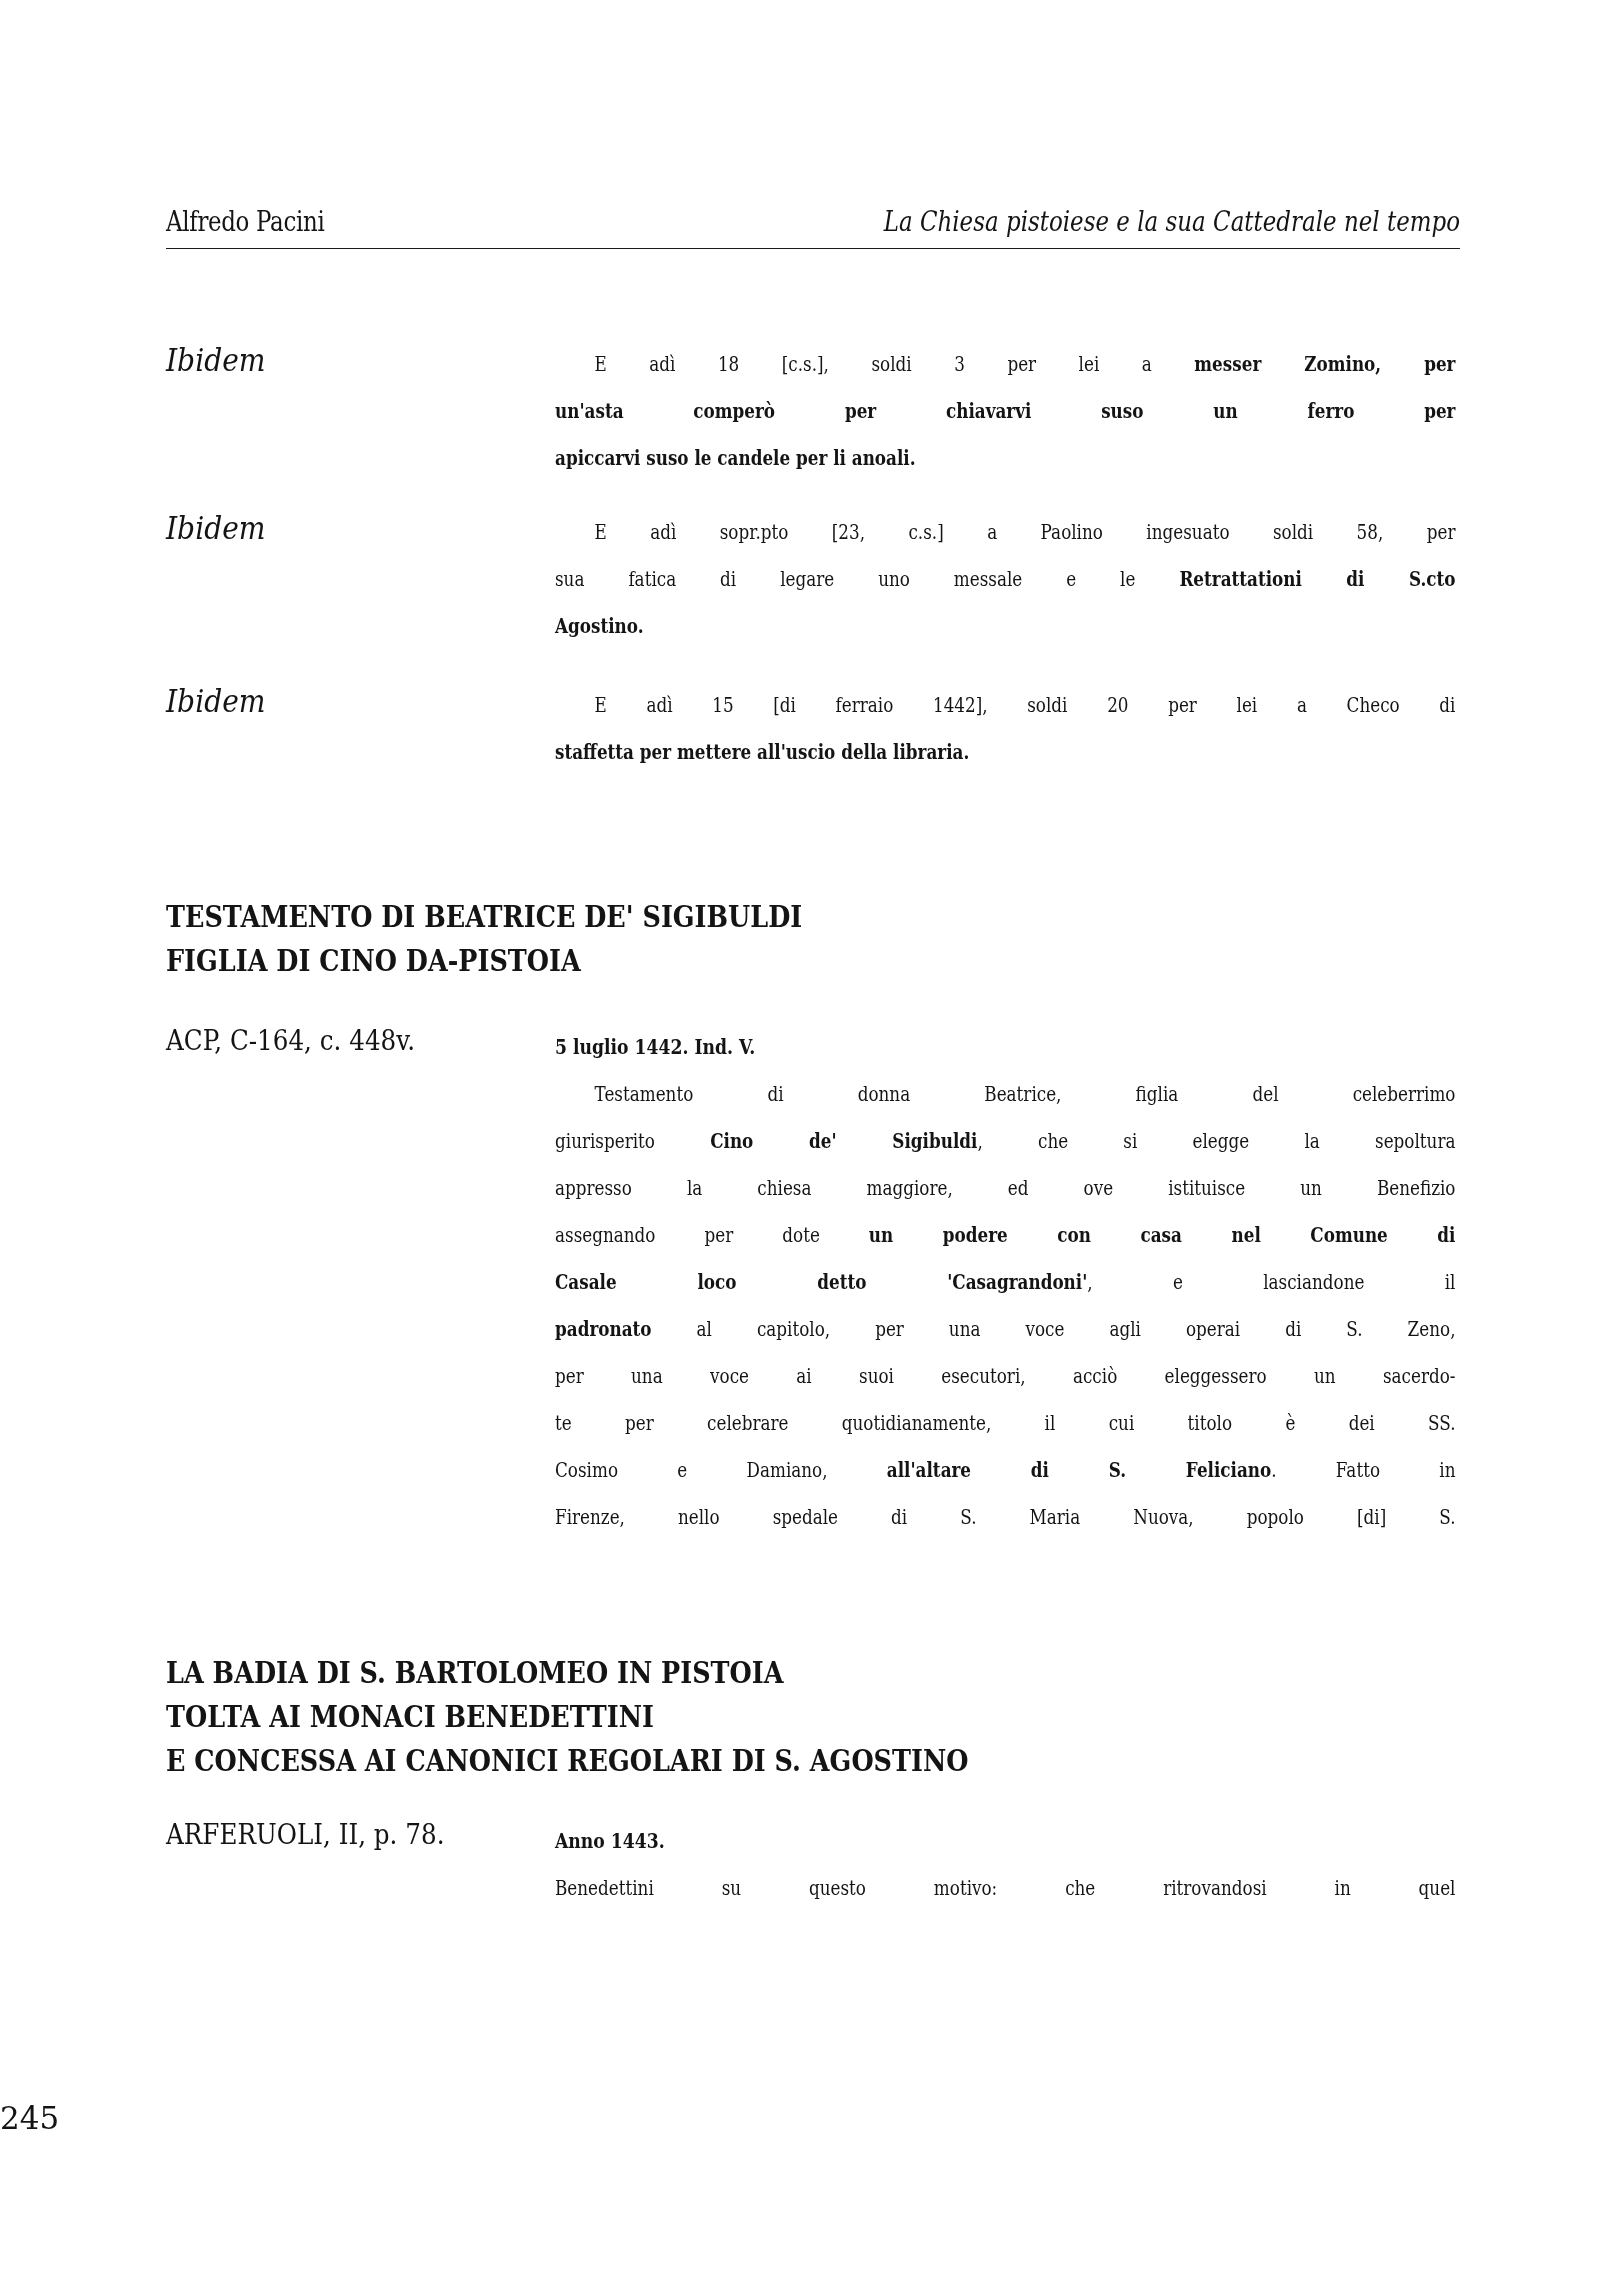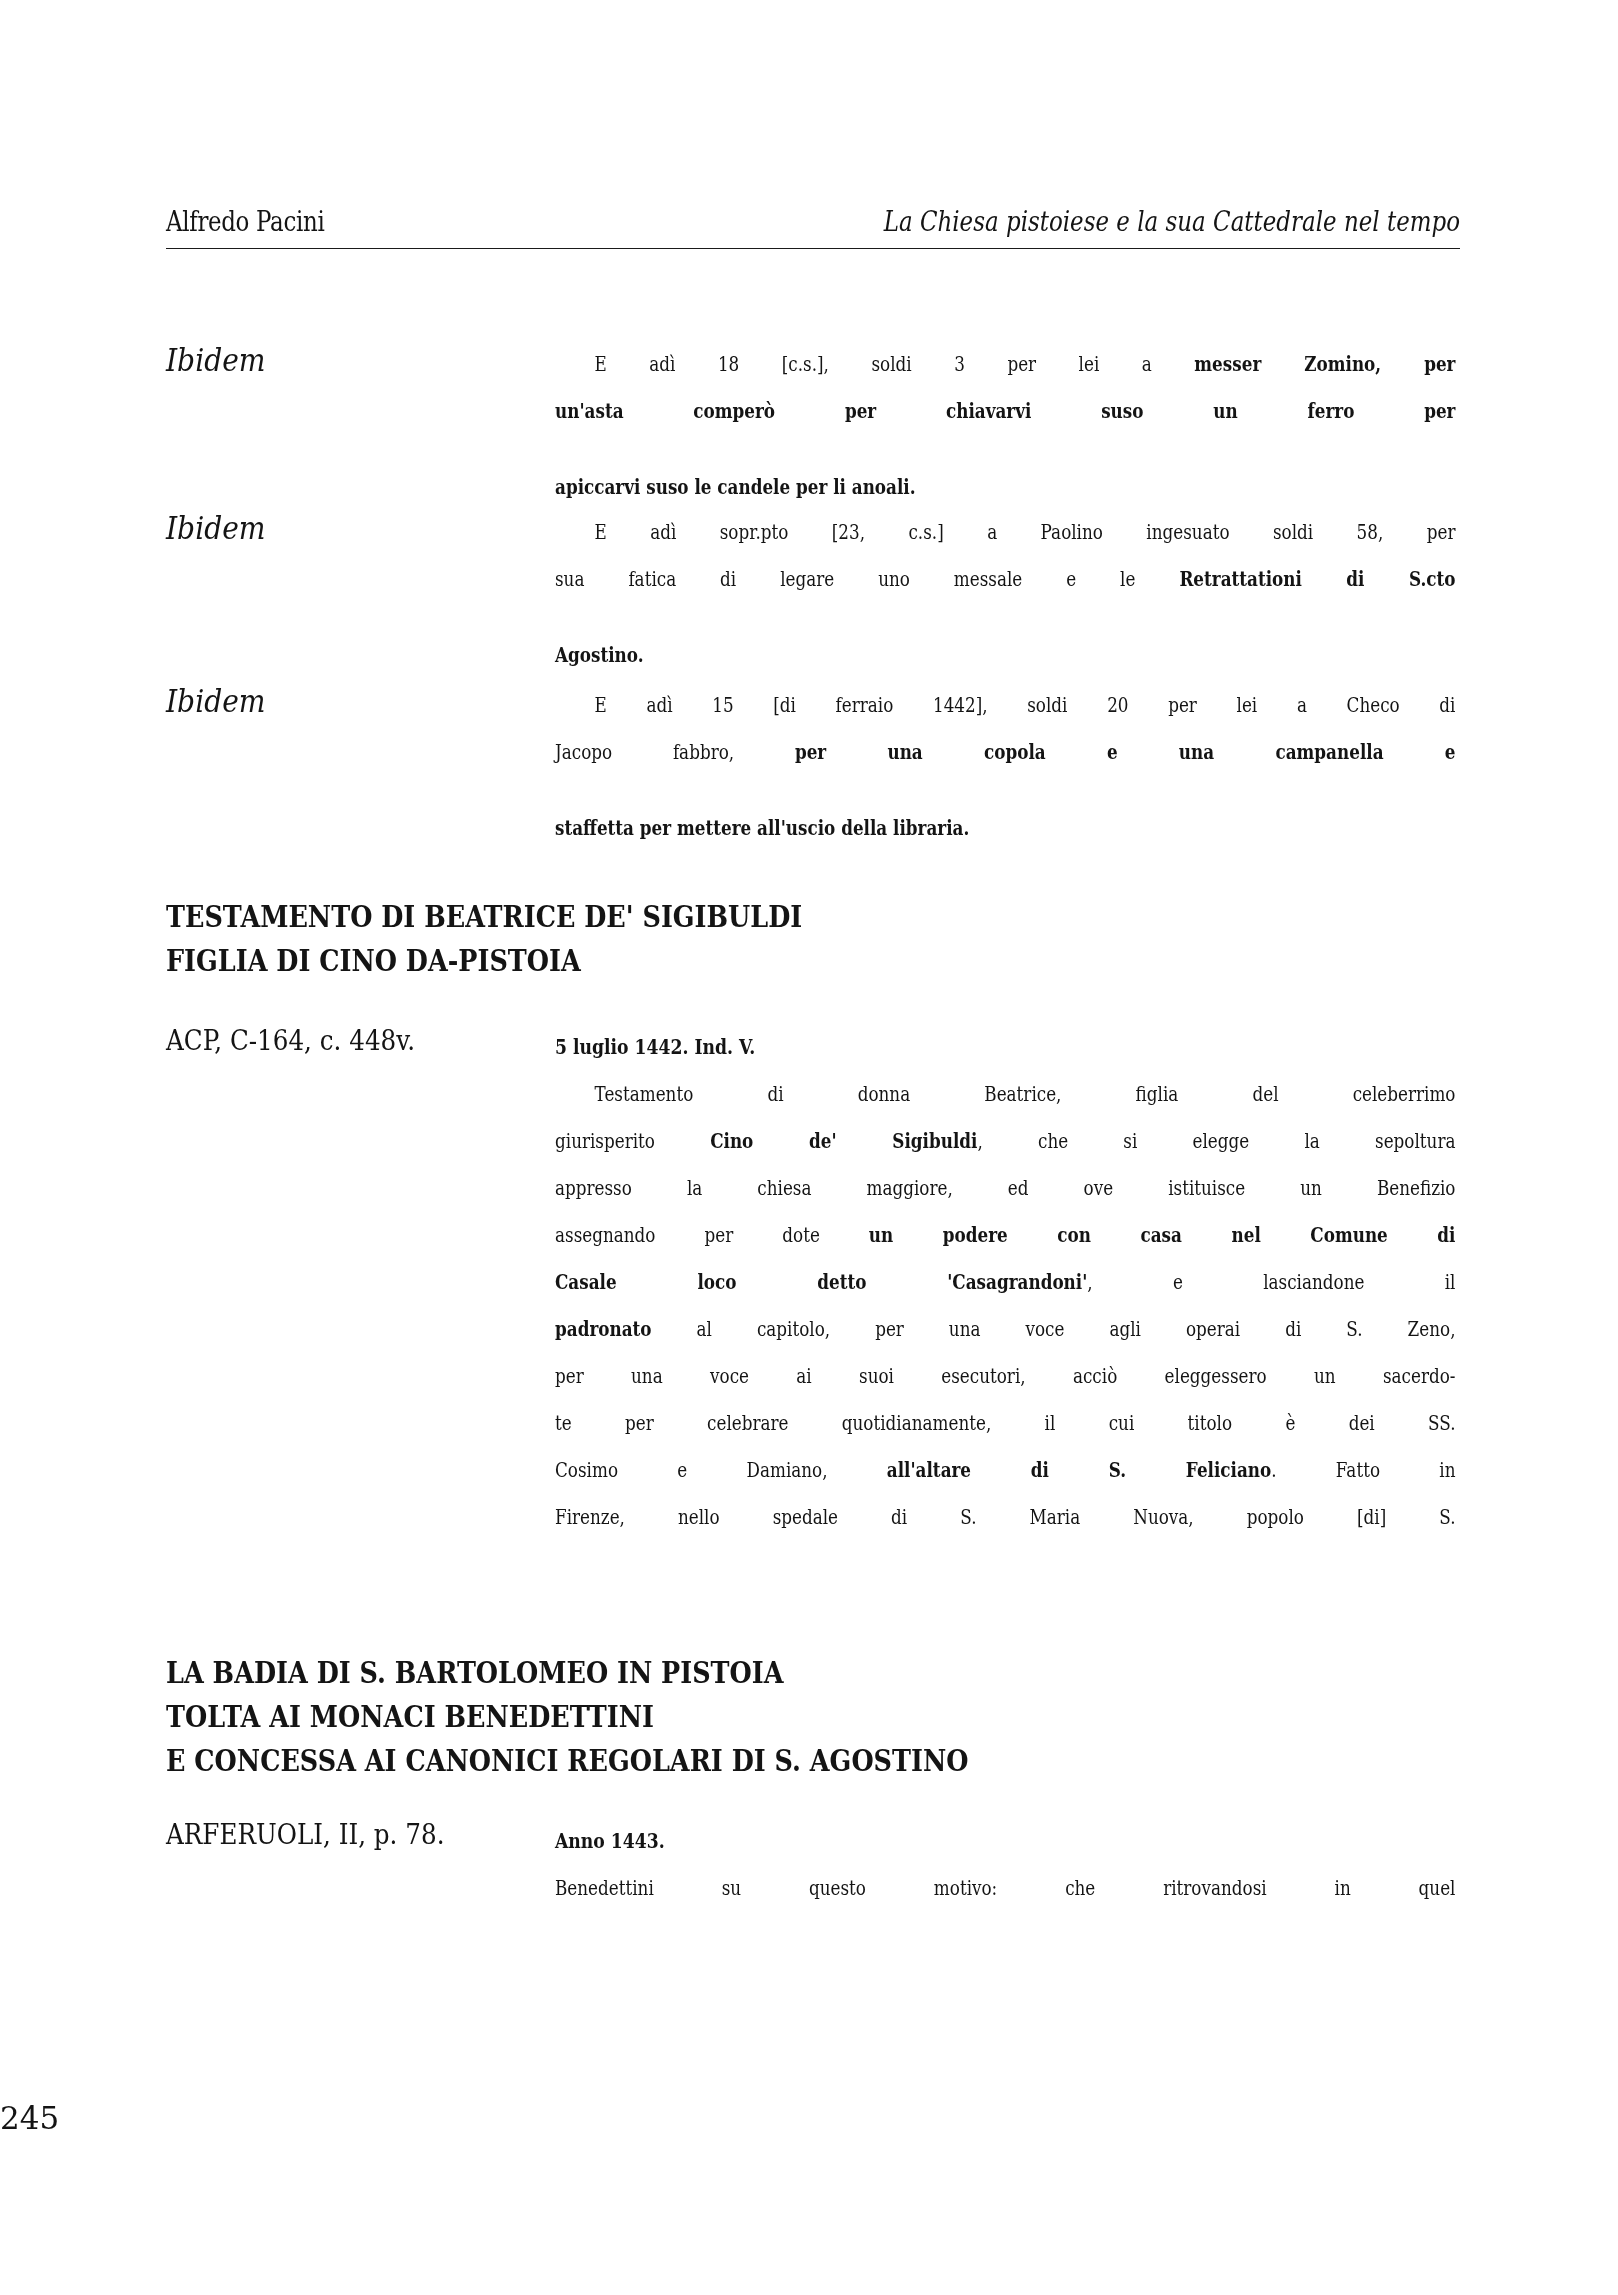--- a/index.html
+++ b/index.html
@@ -25,21 +25,21 @@
       position: absolute; left: 0; top: 0; font-size: 30px; white-space: nowrap;
       transform: scaleX(0.88); transform-origin: left;
     }
     .ref.italic { font-style: italic; font-size: 32px; }
     .body {
       position: absolute; left: 389px; width: 901px; top: 0;
       font-size: 20px; line-height: 47px;
       text-align: justify;
     }
     .line { display: block; white-space: nowrap; text-align-last: justify; text-align: justify; }
-    .line.last { text-align-last: left; margin-top: 29px; }
+    .line.last { text-align-last: left; }
     .line span.inner { display: inline-block; transform: scaleX(0.84); transform-origin: left; width: 119%; }
     b { font-weight: bold; }
     .section-title {
       position: absolute; left: 166px; font-size: 30px; font-weight: bold;
       line-height: 44px; white-space: nowrap;
       transform: scaleX(0.85); transform-origin: left;
     }
     .page-number {
       position: absolute; left: 0; right: 0; top: 2100px; text-align: left;
       font-size: 31px;
@@ -68,21 +68,20 @@
       <div class="line"><span class="inner" style="padding-left: 47px; text-align: justify; text-align-last: justify; width: 1072px; box-sizing: border-box;"><span>E adì sopr.pto [23, c.s.] a Paolino ingesuato soldi 58, per</span></span></div>
       <div class="line"><span class="inner" style="text-align: justify; text-align-last: justify; width: 1072px; box-sizing: border-box;"><span>sua fatica di legare uno messale e le </span><b>Retrattationi di S.cto</b></span></div>
       <div class="line last"><span class="inner" style="text-align: justify; text-align-last: left; width: 1072px; box-sizing: border-box;"><b>Agostino.</b></span></div>
     </div>
 </div>
 
 <div class="entry" style="top:682px;">
   <div class="ref italic">Ibidem</div>
   <div class="body">
       <div class="line"><span class="inner" style="padding-left: 47px; text-align: justify; text-align-last: justify; width: 1072px; box-sizing: border-box;"><span>E adì 15 [di ferraio 1442], soldi 20 per lei a Checo di</span></span></div>
-      <div class="line"><span class="inner" style="text-align: justify; text-align-last: justify; width: 1072px; box-sizing: border-box;"><span>Jacopo fabbro, </span><b>per una copola e una campanella e</b></span></div>
       <div class="line last"><span class="inner" style="text-align: justify; text-align-last: left; width: 1072px; box-sizing: border-box;"><b>staffetta per mettere all'uscio della libraria.</b></span></div>
     </div>
 </div>
 
 <div class="section-title" style="top:895px;">
   <div>TESTAMENTO DI BEATRICE DE' SIGIBULDI</div>
   <div>FIGLIA DI CINO DA-PISTOIA</div>
 </div>
 
 <div class="entry" style="top:1024px;">

